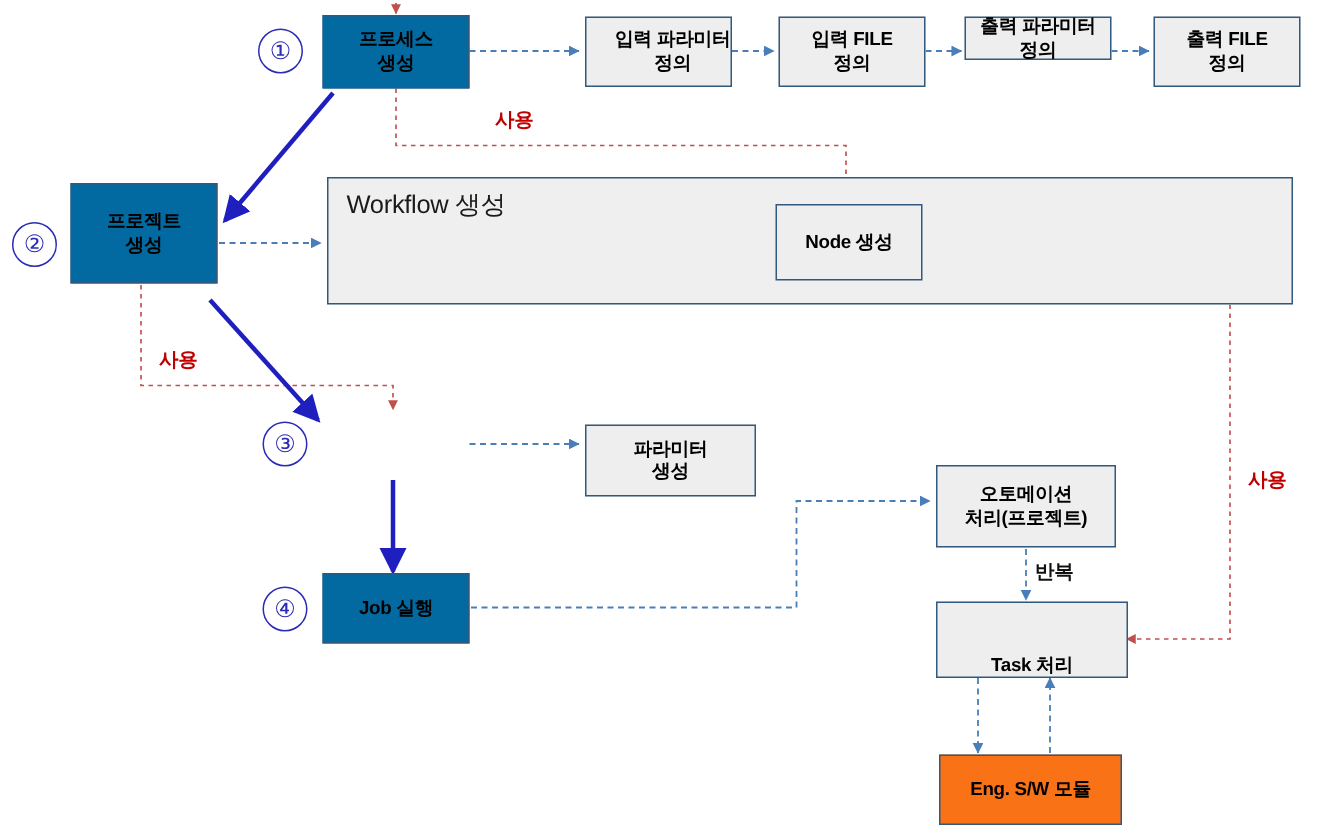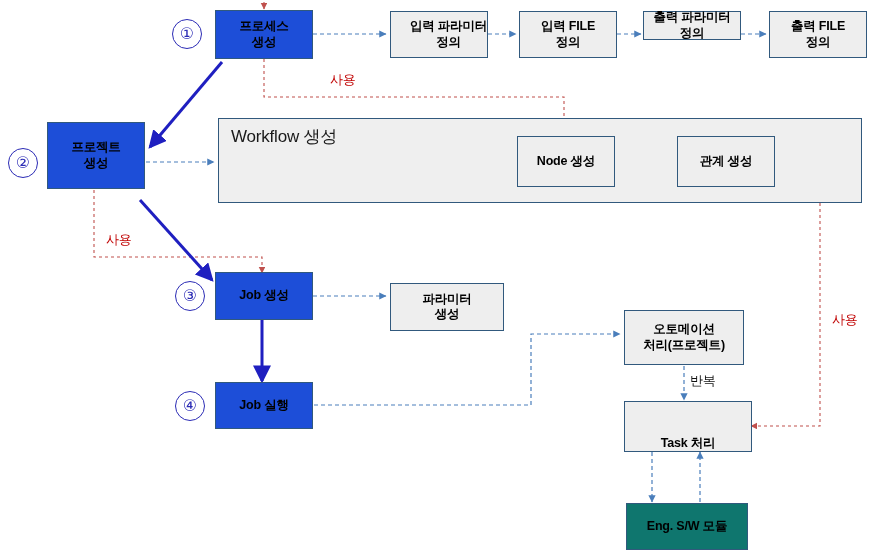--- a/index.html
+++ b/index.html
@@ -28,27 +28,27 @@
     justify-content:center;
     text-align:center;
     border:1.6px solid #31597d;
     font-weight:bold;
     font-size:12.5px;
     line-height:1.22;
     color:#000000;
     letter-spacing:-0.2px;
   }
   .node.blue{
-    background:#1d4ed8;
+    background:#0369a1;
   }
   .node.gray{
     background:#eeeeee;
   }
   .node.green{
-    background:#0f766e;
+    background:#f97316;
     border-color:#31597d;
   }
   .container-box{
     position:absolute;
     box-sizing:border-box;
     border:1.8px solid #31597d;
     background:#efefef;
   }
   .container-title{
     position:absolute;
@@ -69,21 +69,21 @@
     font-size:16px;
     display:flex;
     align-items:center;
     justify-content:center;
     font-family:"DejaVu Sans",sans-serif;
     line-height:1;
   }
   .label{
     position:absolute;
     font-size:13px;
-    font-weight:normal;
+    font-weight:bold;
     letter-spacing:-0.2px;
     white-space:nowrap;
   }
   .label.red{color:#c00000;}
   .label.dark{color:#111111;}
   .node span{display:block;}
 </style>
 </head>
 <body>
 
@@ -178,27 +178,21 @@
     <div>
       <span>프로젝트</span>
       <span>생성</span>
     </div>
   </div>
 
   <div class="node gray" style="left:517px;top:136px;width:98px;height:51px;align-items:center;">
     <span>Node 생성</span>
   </div>
 
-  <div class="node gray" style="left:677px;top:136px;width:98px;height:51px;">
-    <span>관계 생성</span>
-  </div>
-
-  <div class="node blue" style="left:215px;top:272px;width:98px;height:48px;">
-    <span>Job 생성</span>
-  </div>
+
 
   <div class="node gray" style="left:390px;top:272px;width:114px;height:48px;margin-top:11px;">
     <div>
       <span>파라미터</span>
       <span>생성</span>
     </div>
   </div>
 
   <div class="node blue" style="left:215px;top:382px;width:98px;height:47px;">
     <span>Job 실행</span>

